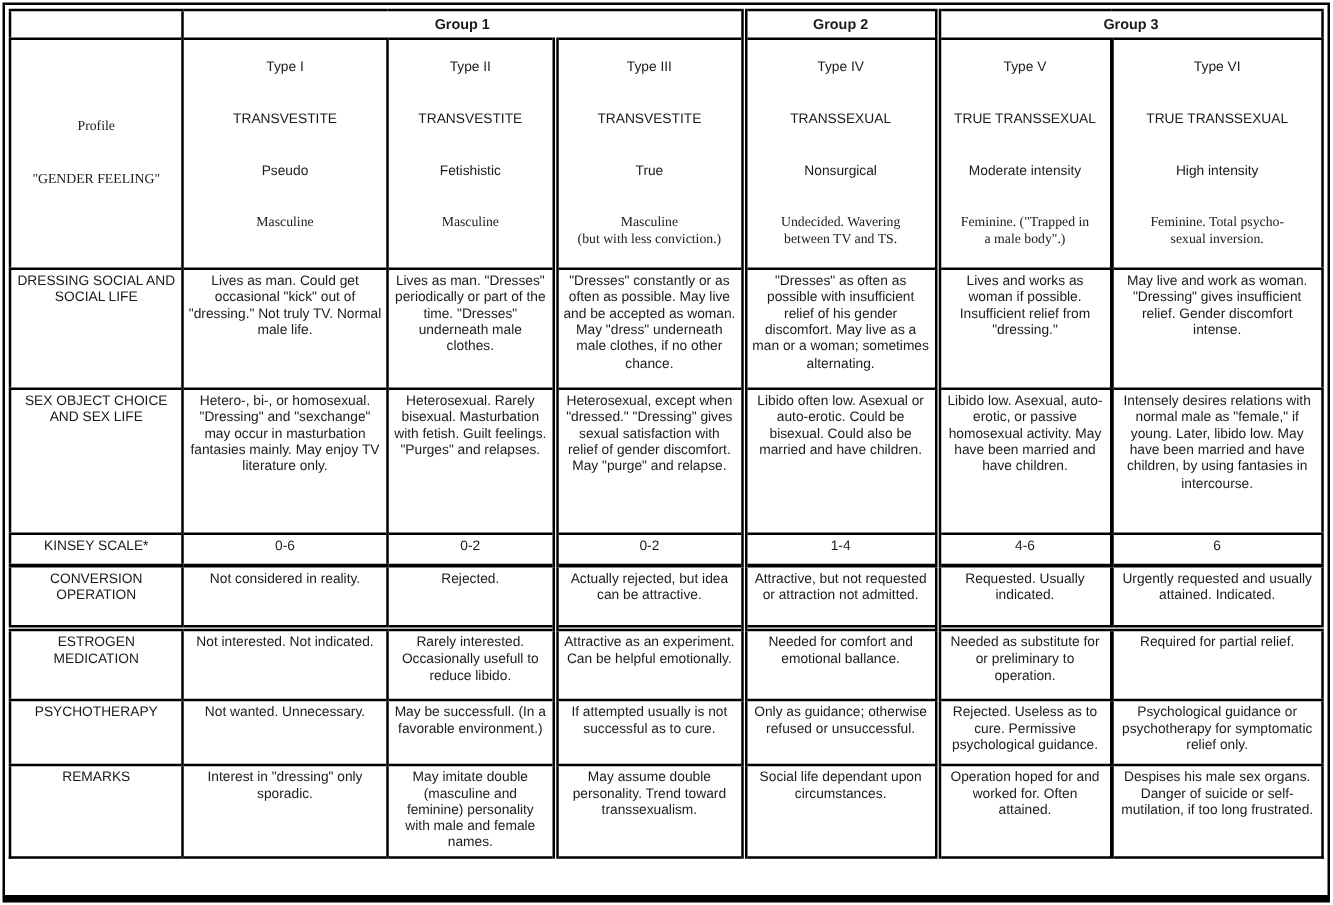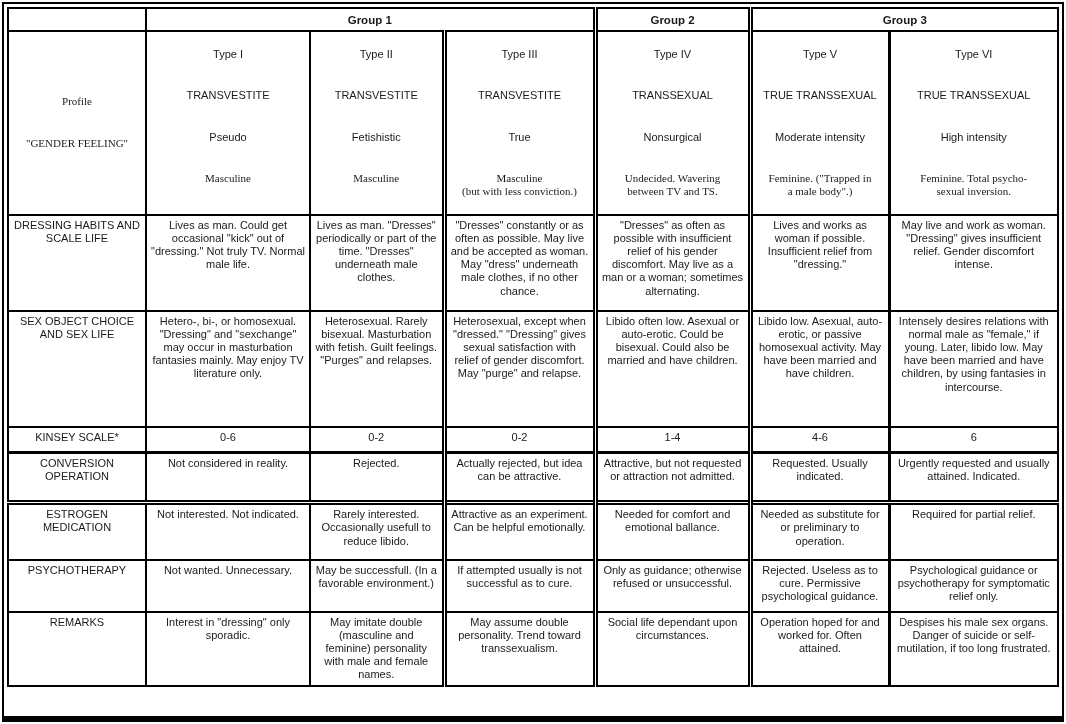--- a/index.html
+++ b/index.html
@@ -125,21 +125,21 @@
       <td class="v2 typecell">
         <div class="pline">Type VI</div>
         <div class="pline">TRUE TRANSSEXUAL</div>
         <div class="pline">High intensity</div>
         <div class="pline">Feminine. Total psycho-
 sexual inversion.</div>
       </td>
     </tr>
 
     <tr class="r-dress">
-      <td class="rowhead">DRESSING HABITS AND SCALE LIFE</td>
+      <td class="rowhead">DRESSING SOCIAL AND SOCIAL LIFE</td>
       <td class="v1">Lives as man. Could get occasional "kick" out of "dressing." Not truly TV. Normal male life.</td>
       <td class="v1">Lives as man. "Dresses" periodically or part of the time. "Dresses" underneath male clothes.</td>
       <td class="vd">"Dresses" constantly or as often as possible. May live and be accepted as woman. May "dress" underneath male clothes, if no other chance.</td>
       <td class="vd">"Dresses" as often as possible with insufficient relief of his gender discomfort. May live as a man or a woman; sometimes alternating.</td>
       <td class="vd">Lives and works as woman if possible. Insufficient relief from "dressing."</td>
       <td class="v2">May live and work as woman. "Dressing" gives insufficient relief. Gender discomfort intense.</td>
     </tr>
 
     <tr class="r-sex">
       <td class="rowhead">SEX OBJECT CHOICE AND SEX LIFE</td>

